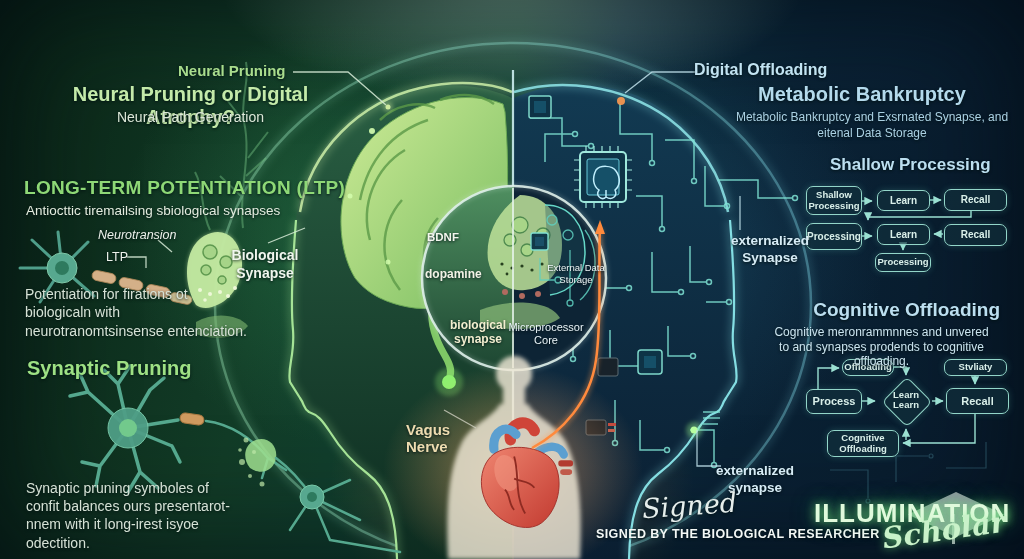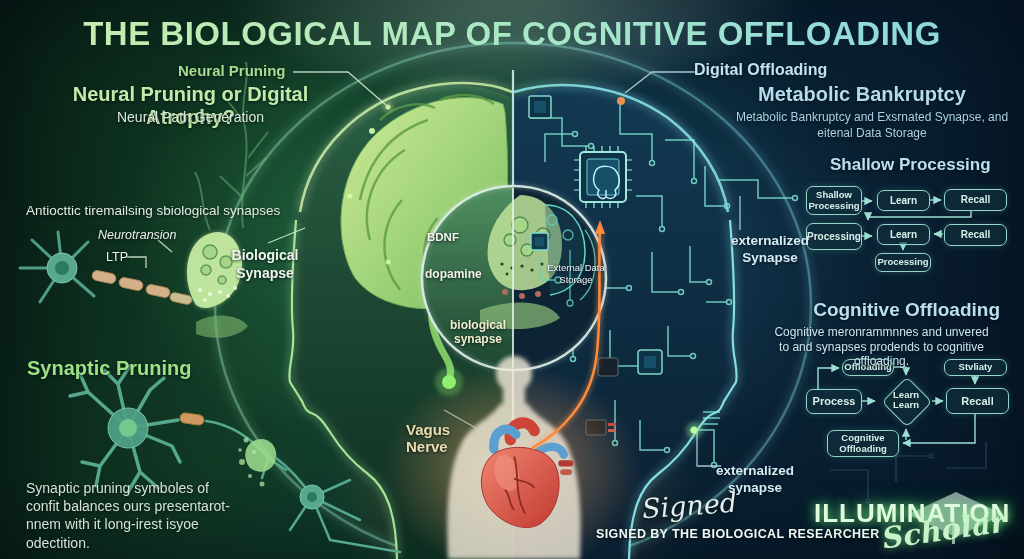--- a/index.html
+++ b/index.html
@@ -419,36 +419,38 @@
       <path d="M932,401 L943,401" marker-end="url(#m)"></path>
       <path d="M975,376 L975,384" marker-end="url(#m)"></path>
       <path d="M975,414 L975,443 L903,443" marker-end="url(#m)"></path>
       <path d="M906,440 L906,429" marker-end="url(#m)"></path>
     </g>
   </svg>
 
   <div id="gradCap"></div>
   <div id="gradCapTassel"></div>
 
-  <div class="lbl" id="title">THE BIOLOGICAL MAP OF COGNITIVE OFFLOADING</div>
 
   <div class="lbl" id="neuralPruningLabel">Neural Pruning</div>
   <div class="lbl" id="neuralQuestion">Neural Pruning or Digital Atrophy?</div>
   <div class="lbl" id="neuralSub">Neural Path Generation</div>
+  <div class="lbl" id="ltpHeading">LONG-TERM POTENTIATION (LTP)</div>
   <div class="lbl" id="ltpSub">Antiocttic tiremailsing sbiological synapses</div>
   <div class="lbl" id="neuroLabel">Neurotransion</div>
   <div class="lbl" id="ltpCallout">LTP</div>
+  <div class="lbl" id="ltpBody">Potentiation for firations ot biologicaln with neurotranomtsinsense entenciation.</div>
   <div class="lbl" id="synBody">Synaptic pruning symboles of confit balances ours presentarot-nnem with it long-irest isyoe odectition.</div>
   <div class="lbl" id="synHeading">Synaptic Pruning</div>
   <div class="lbl" id="bioSynLabel">Biological Synapse</div>
 
   <div class="lbl" id="bdnfLabel">BDNF</div>
   <div class="lbl" id="dopamineLabel">dopamine</div>
   <div class="lbl" id="bioSynCircle">biological synapse</div>
   <div class="lbl" id="extDataLabel">External Data Storage</div>
+  <div class="lbl" id="microCoreLabel">Microprocessor Core</div>
   <div class="lbl" id="vagusLabel">Vagus Nerve</div>
 
   <div class="lbl" id="metaHeading">Metabolic Bankruptcy</div>
   <div class="lbl" id="digitalOffLabel">Digital Offloading</div>
   <div class="lbl" id="metaSub">Metabolic Bankruptcy and Exsrnated Synapse, and eitenal Data Storage</div>
   <div class="lbl" id="extSynUpper">externalized Synapse</div>
   <div class="lbl" id="extSynLower">externalized synapse</div>
 
   <div class="lbl" id="shallowHeading">Shallow Processing</div>
   <div class="fb" id="sb1">Shallow Processing</div>

